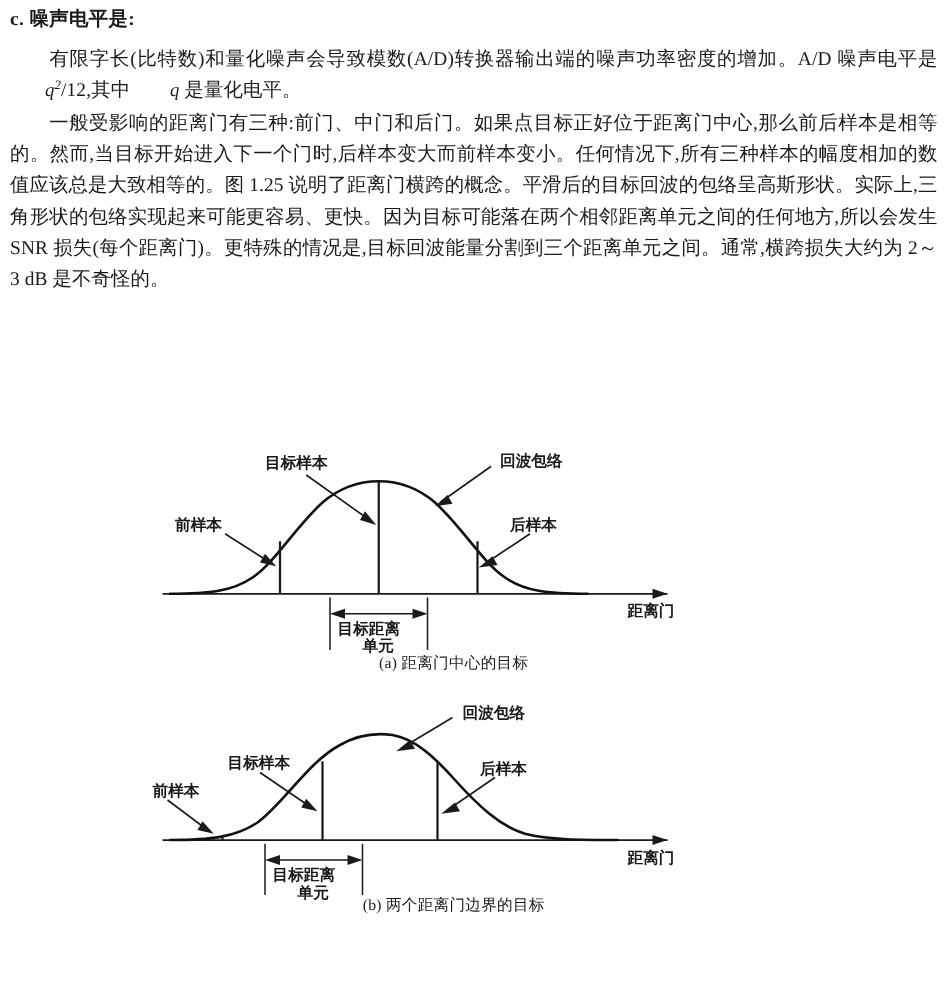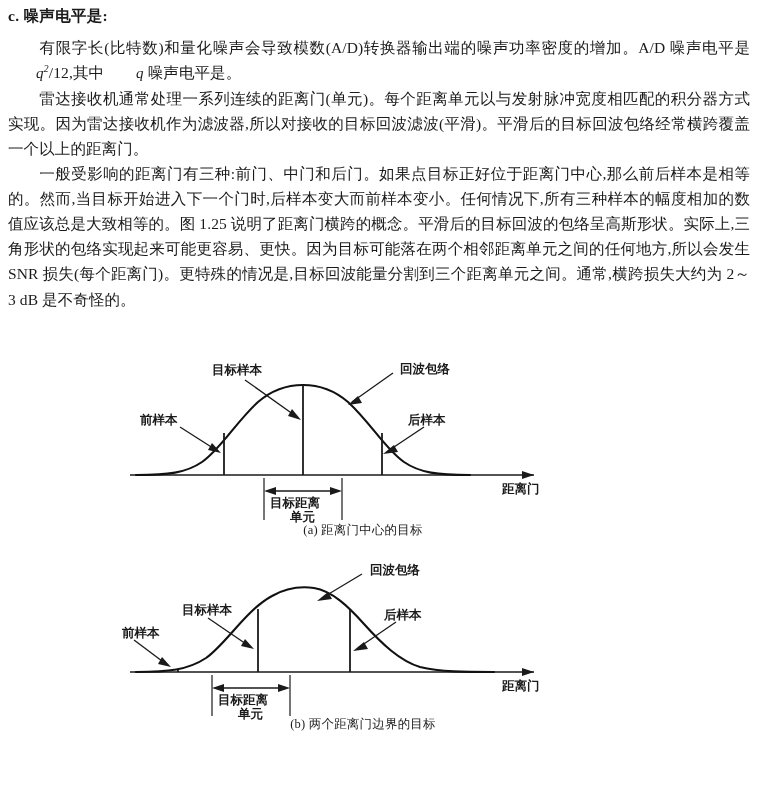--- a/index.html
+++ b/index.html
@@ -112,27 +112,24 @@
 </head>
 <body>
 
 <div class="page">
 
   <div class="text-col">
 
     <div class="heading">c. 噪声电平是:</div>
 
     <p class="para">
-      <span class="indent"></span><span>有限字长(比特数)和量化噪声会导致模数(A/D)转换器输出端的噪声功率密度的增加。A/D 噪声电平是 </span><span class="mathvar"><span>q</span><sup>2</sup></span><span>/12,</span><span>其中 </span><span class="mathvar">q</span><span> 噪声电平是。</span>
+      <span class="indent"></span><span>有限字长(比特数)和量化噪声会导致模数(A/D)转换器输出端的噪声功率密度的增加。A/D 噪声电平是 </span><span class="mathvar"><span>q</span><sup>2</sup></span><span>/12,</span><span>其中 </span><span class="mathvar">q</span><span> 是量化电平。</span>
     </p>
 
 
-    <p class="para">
-      <span class="indent"></span><span>雷达接收机通常处理一系列连续的距离门(单元)。每个距离单元以与发射脉冲宽度相匹配的积分器方式实现。因为雷达接收机作为滤波器,所以对接收的目标回波滤波(平滑)。平滑后的目标回波包络经常横跨覆盖一个以上的距离门。</span>
-    </p>
 
     <p class="para">
       <span class="indent"></span><span>一般受影响的距离门有三种:前门、中门和后门。如果点目标正好位于距离门中心,那么前后样本是相等的。然而,当目标开始进入下一个门时,后样本变大而前样本变小。任何情况下,所有三种样本的幅度相加的数值应该总是大致相等的。图 1.25 说明了距离门横跨的概念。平滑后的目标回波的包络呈高斯形状。实际上,三角形状的包络实现起来可能更容易、更快。因为目标可能落在两个相邻距离单元之间的任何地方,所以会发生 SNR 损失(每个距离门)。更特殊的情况是,目标回波能量分割到三个距离单元之间。通常,横跨损失大约为 2～3 dB 是不奇怪的。</span>
     </p>
   </div>
 
   <div class="figure-wrap">
 
     <div class="subfig a">
       <svg width="758" height="165" viewBox="0 0 758 165">

